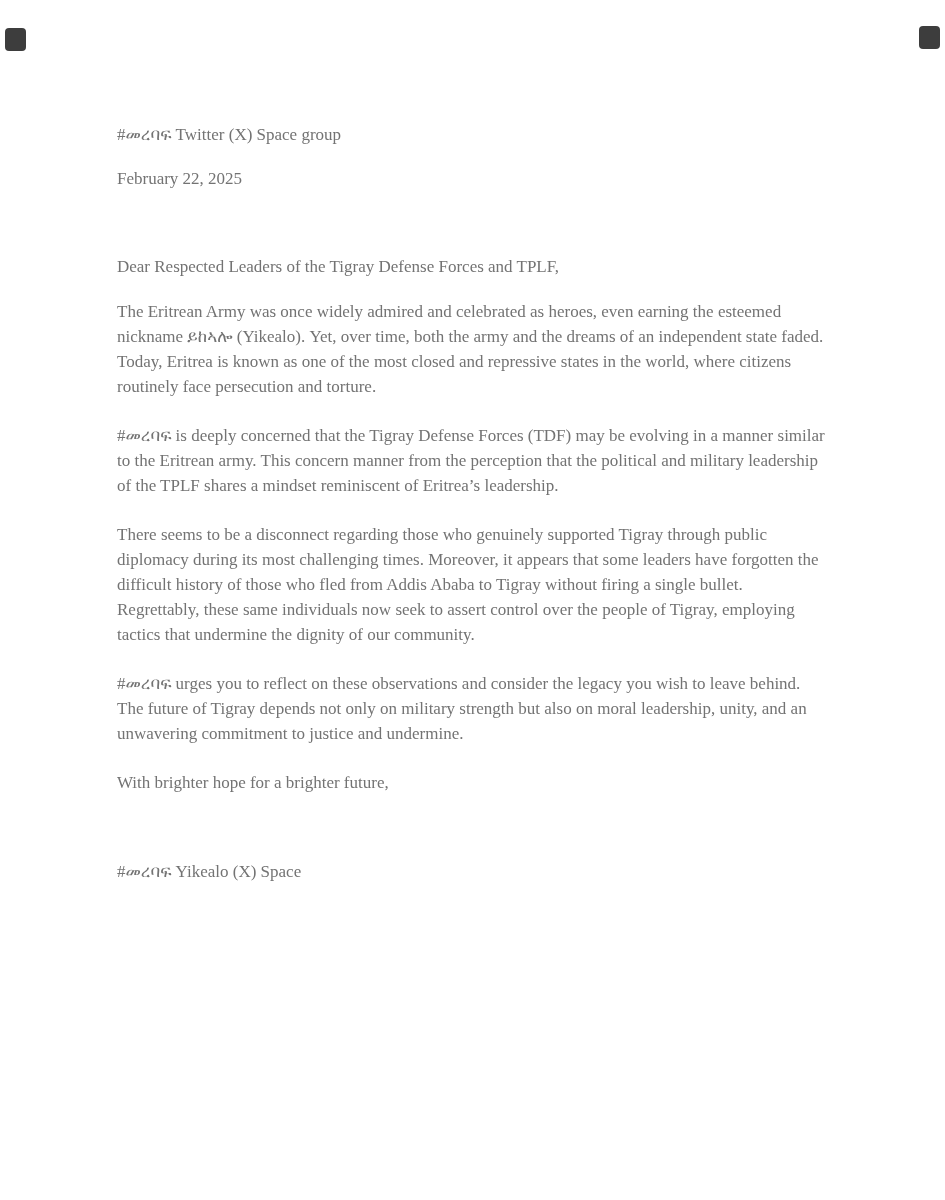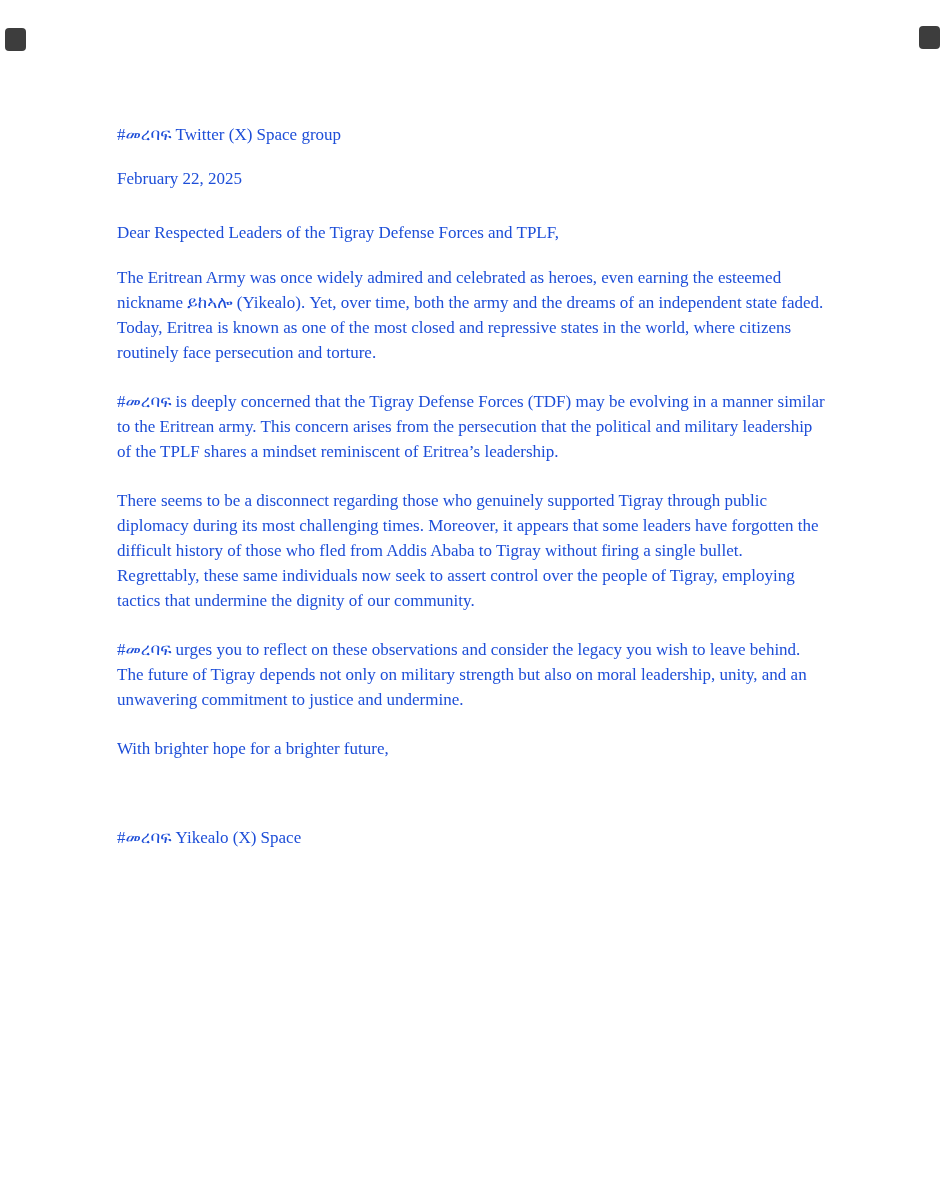--- a/index.html
+++ b/index.html
@@ -10,37 +10,37 @@
   .page {
     position: relative;
     width: 945px;
     height: 1200px;
     background: #ffffff;
     box-sizing: border-box;
     padding: 122px 117px 0 117px;
     font-family: "Liberation Serif", "DejaVu Serif", serif;
     font-size: 17px;
     line-height: 25px;
-    color: #1d4ed8;
+    color: #737373;
     overflow: hidden;
   }
   .corner-mark {
     position: absolute;
     width: 21px;
     height: 23px;
     background: #3d3d3d;
     border-radius: 4px;
   }
   .corner-mark.tl { left: 5px;  top: 28px; }
   .corner-mark.tr { right: 5px; top: 26px; }
   .letter p {
     margin: 0 0 22px 0;
   }
   p.header-line   { margin-bottom: 19px; }
-  p.date-line     { margin-bottom: 29px; }
+  p.date-line     { margin-bottom: 63px; }
   p.subject-line  { margin-bottom: 19px; }
   p.salutation    { margin-bottom: 20px; }
   p.body-para     { margin-bottom: 24px; }
   p.closing-line  { margin-bottom: 64px; }
   p.signature-line{ margin-bottom: 0; }
 </style>
 </head>
 <body>
 
 <div class="page">
@@ -53,21 +53,21 @@
     <p class="header-line">#መረባፍ Twitter (X) Space group</p>
 
     <p class="date-line">February 22, 2025</p>
 
 
     <p class="salutation">Dear Respected Leaders of the Tigray Defense Forces and TPLF,</p>
 
 
     <p class="body-para">The Eritrean Army was once widely admired and celebrated as heroes, even earning the esteemed nickname ይከኣሎ (Yikealo). Yet, over time, both the army and the dreams of an independent state faded. Today, Eritrea is known as one of the most closed and repressive states in the world, where citizens routinely face persecution and torture.</p>
 
-    <p class="body-para">#መረባፍ is deeply concerned that the Tigray Defense Forces (TDF) may be evolving in a manner similar to the Eritrean army. This concern arises from the persecution that the political and military leadership of the TPLF shares a mindset reminiscent of Eritrea’s leadership.</p>
+    <p class="body-para">#መረባፍ is deeply concerned that the Tigray Defense Forces (TDF) may be evolving in a manner similar to the Eritrean army. This concern manner from the perception that the political and military leadership of the TPLF shares a mindset reminiscent of Eritrea’s leadership.</p>
 
     <p class="body-para">There seems to be a disconnect regarding those who genuinely supported Tigray through public diplomacy during its most challenging times. Moreover, it appears that some leaders have forgotten the difficult history of those who fled from Addis Ababa to Tigray without firing a single bullet. Regrettably, these same individuals now seek to assert control over the people of Tigray, employing tactics that undermine the dignity of our community.</p>
 
     <p class="body-para">#መረባፍ urges you to reflect on these observations and consider the legacy you wish to leave behind. The future of Tigray depends not only on military strength but also on moral leadership, unity, and an unwavering commitment to justice and undermine.</p>
 
     <p class="closing-line">With brighter hope for a brighter future,</p>
 
     <p class="signature-line">#መረባፍ Yikealo (X) Space</p>
 
   </div>

